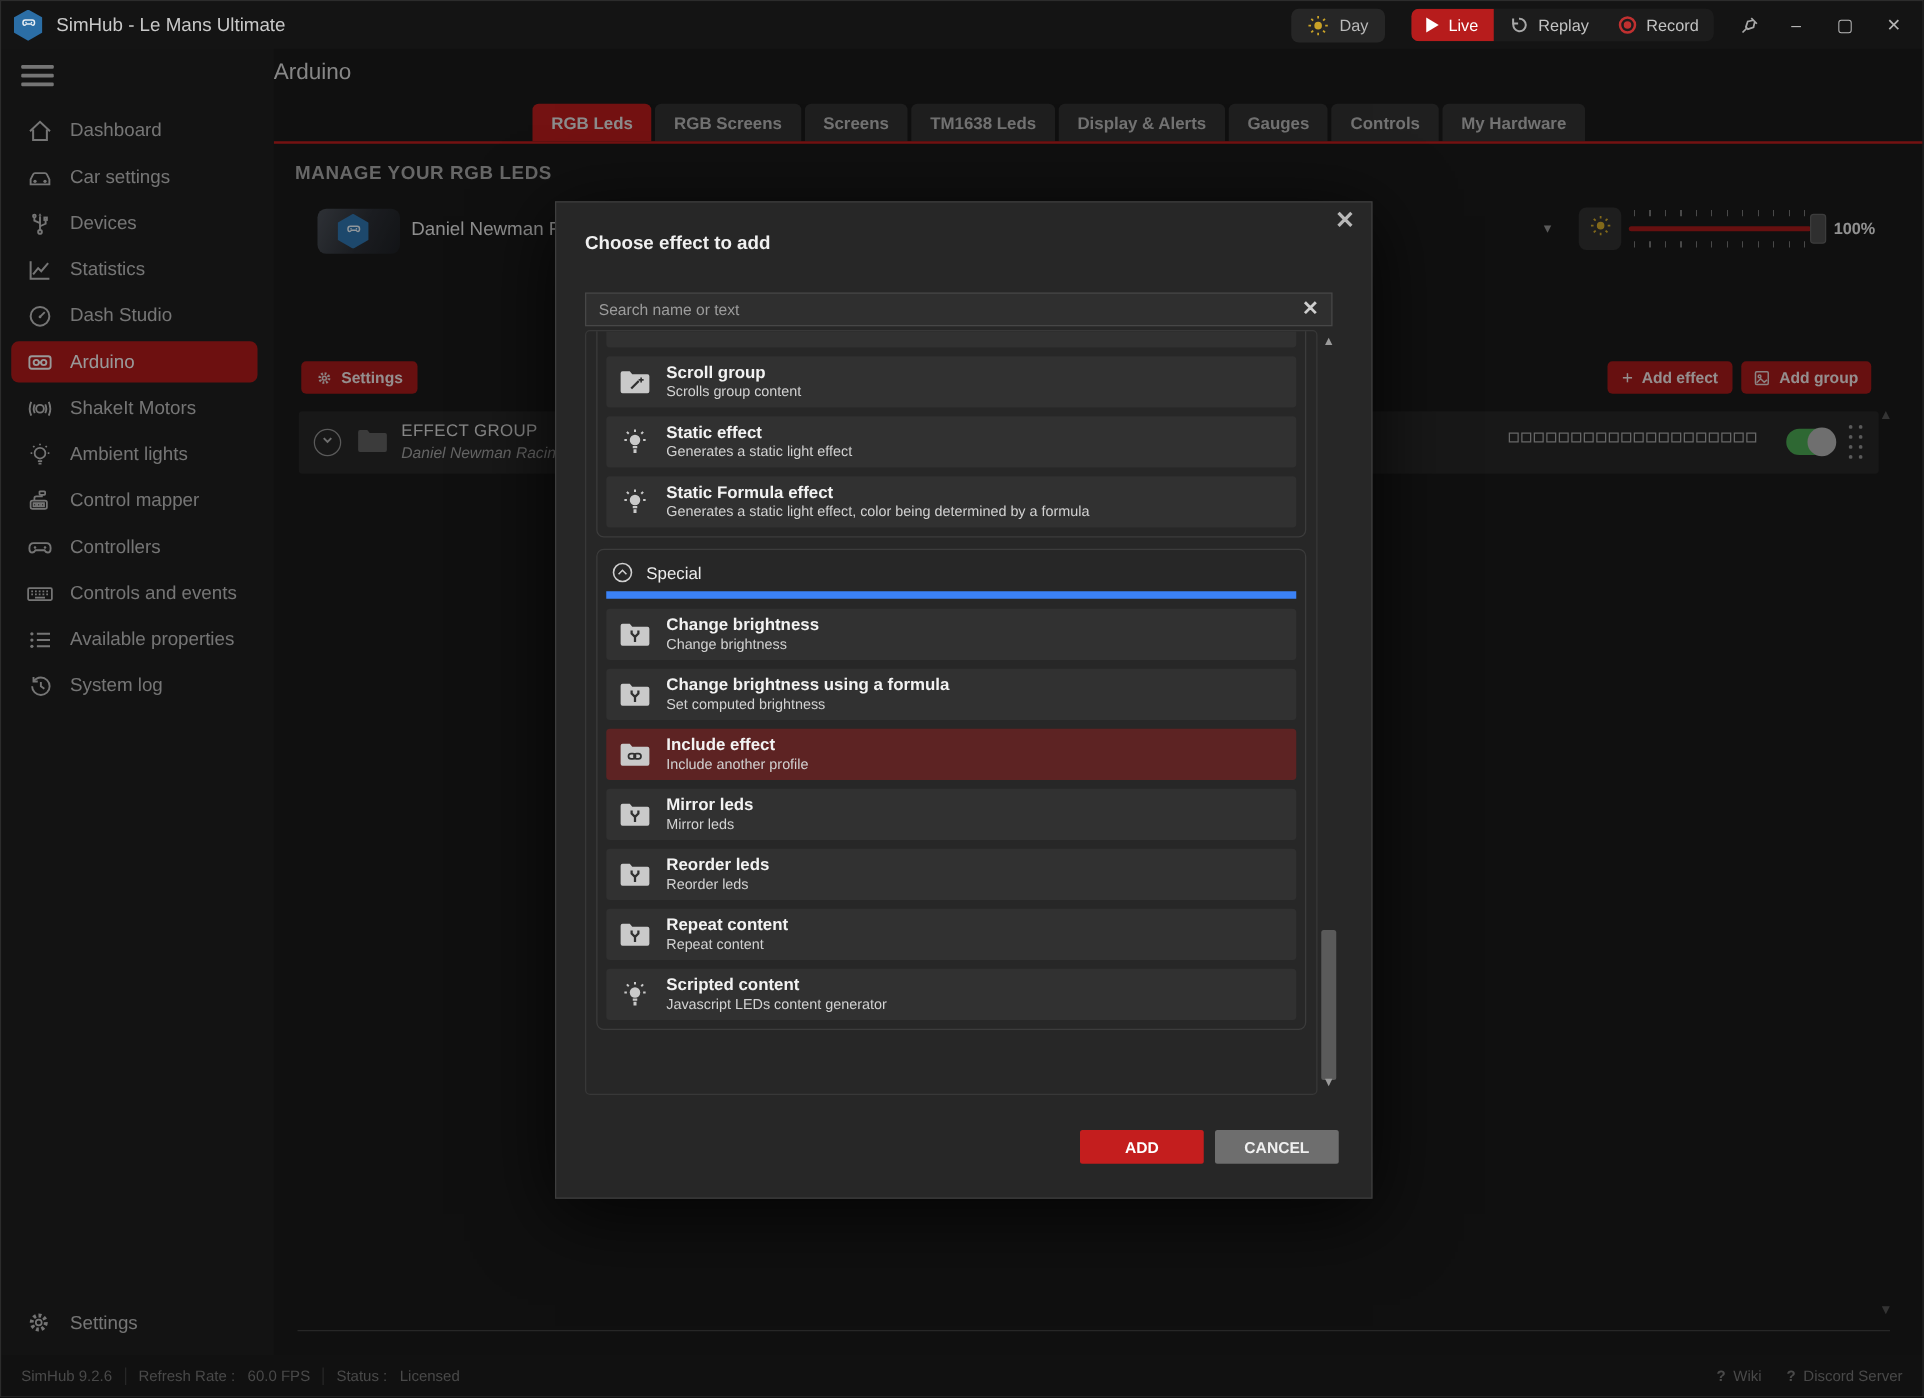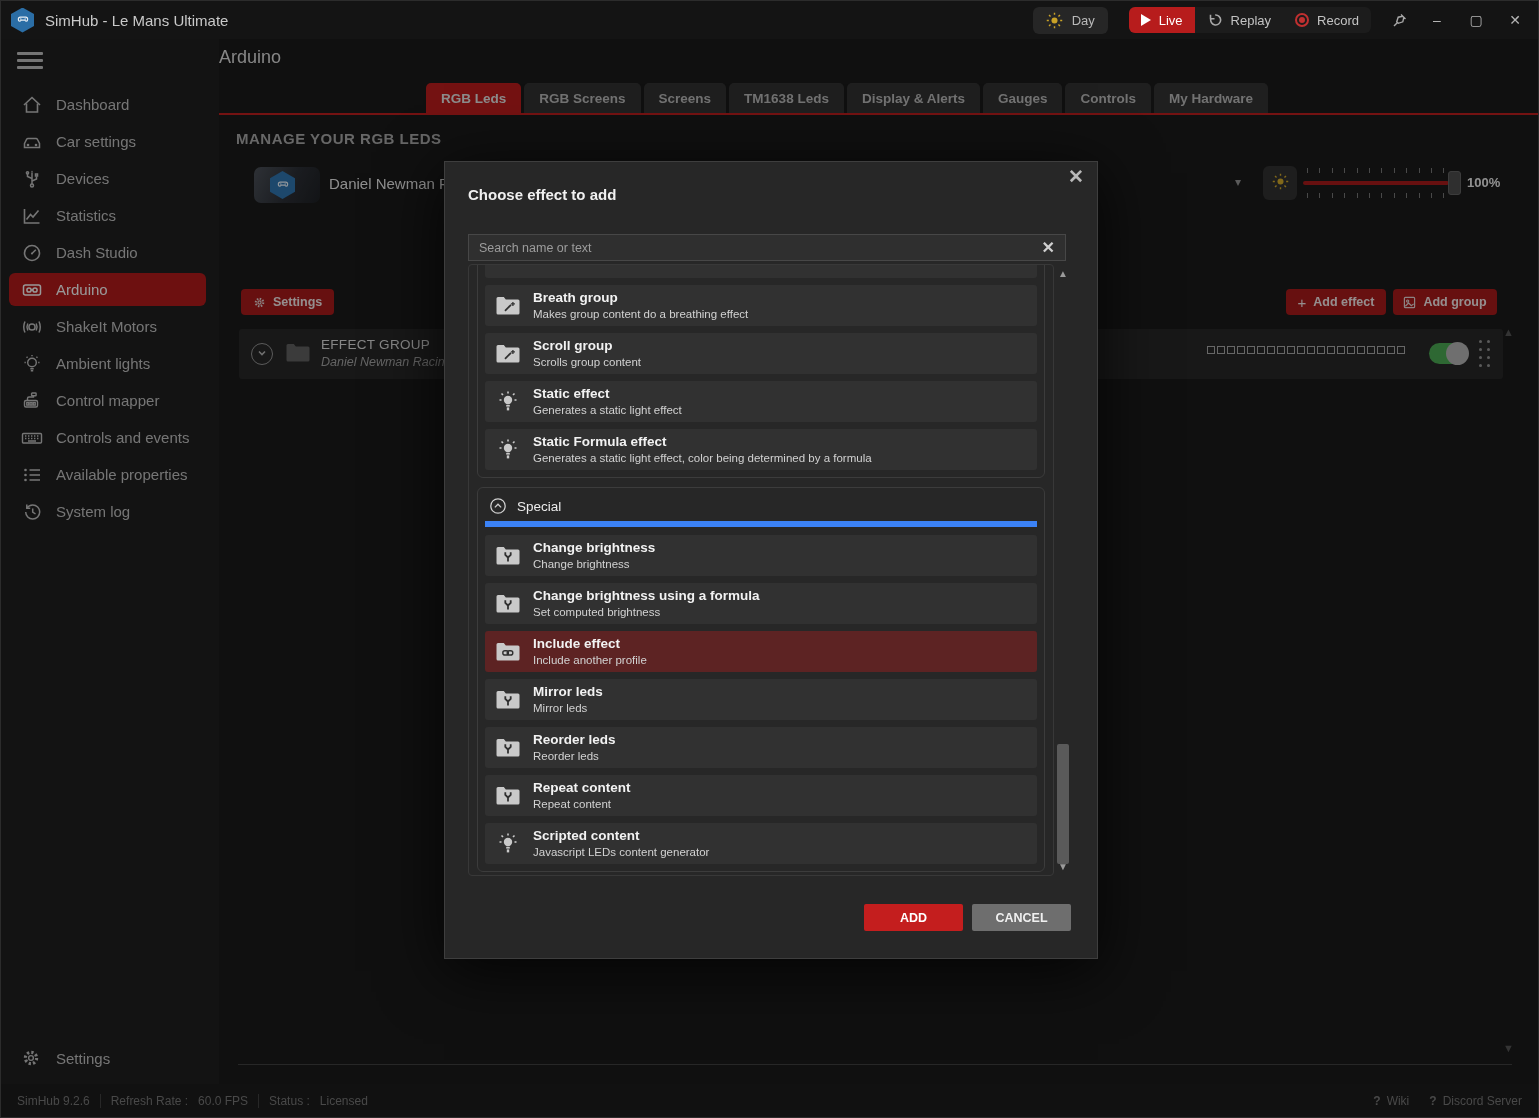--- a/index.html
+++ b/index.html
@@ -296,20 +296,30 @@
               <rect x="9" y="12.5" width="2" height="2.6"></rect>
               <rect x="12.2" y="12.5" width="2" height="2.6"></rect>
               <path d="M6.5 10.5 V8.5 Q6.5 7 8 7 H12.5 V5.8"></path>
               <rect x="10.6" y="3" width="4.5" height="2.8" rx="0.6"></rect>
             </svg>
           </span>
           <span class="label">Control mapper</span>
         </div>
         <div class="nav-item">
           <span class="icon">
+            <svg width="24" height="22" viewBox="0 0 24 22" fill="none" stroke="currentColor" stroke-width="1.5">
+              <path d="M7 7.5 H17 Q20.5 7.5 20.5 11.5 Q20.5 15 18.2 15 Q16.6 15 15.6 13.2 H8.4 Q7.4 15 5.8 15 Q3.5 15 3.5 11.5 Q3.5 7.5 7 7.5 Z"></path>
+              <circle cx="8" cy="11" r="1" fill="currentColor" stroke="none"></circle>
+              <circle cx="16" cy="11" r="1" fill="currentColor" stroke="none"></circle>
+            </svg>
+          </span>
+          <span class="label">Controllers</span>
+        </div>
+        <div class="nav-item">
+          <span class="icon">
             <svg width="24" height="22" viewBox="0 0 24 22" fill="none" stroke="currentColor" stroke-width="1.4">
               <rect x="2.5" y="6.5" width="19" height="9.5" rx="1"></rect>
               <path d="M5 9 h1.4 M8 9 h1.4 M11 9 h1.4 M14 9 h1.4 M17 9 h1.4 M5 11.5 h1.4 M8 11.5 h1.4 M11 11.5 h1.4 M14 11.5 h1.4 M17 11.5 h1.4 M8 14 h8"></path>
             </svg>
           </span>
           <span class="label">Controls and events</span>
         </div>
         <div class="nav-item">
           <span class="icon">
             <svg width="22" height="22" viewBox="0 0 22 22" fill="none" stroke="currentColor" stroke-width="1.7">
@@ -516,33 +526,20 @@
       <span class="search-x">✕</span>
     </div>
 
     <div class="list-viewport">
       <div class="group top">
         <div class="card">
           <span class="clipped-desc">Create a repetitive pattern with colored leds</span>
         </div>
         <div>
 
-        <div class="card">
-              <span class="ic">
-                <svg width="26" height="21" viewBox="0 0 26 21">
-                  <path d="M1.5 3.5 Q1.5 2 3 2 H8.8 L10.8 4.4 H23 Q24.5 4.4 24.5 6 V18 Q24.5 19.5 23 19.5 H3 Q1.5 19.5 1.5 18 Z" fill="#c9c9c9"></path>
-                  <path d="M10 15.8 L16 9.8" stroke="#303030" stroke-width="1.8"></path>
-                  <path d="M17.9 6.9 v4 M15.9 8.9 h4" stroke="#303030" stroke-width="1.3"></path>
-                </svg>
-              </span>
-              <span class="txt">
-                <span class="t">Breath group</span>
-                <span class="d">Makes group content do a breathing effect</span>
-              </span>
-            </div>
             <div class="card">
               <span class="ic">
                 <svg width="26" height="21" viewBox="0 0 26 21">
                   <path d="M1.5 3.5 Q1.5 2 3 2 H8.8 L10.8 4.4 H23 Q24.5 4.4 24.5 6 V18 Q24.5 19.5 23 19.5 H3 Q1.5 19.5 1.5 18 Z" fill="#c9c9c9"></path>
                   <path d="M10 15.8 L16 9.8" stroke="#303030" stroke-width="1.8"></path>
                   <path d="M17.9 6.9 v4 M15.9 8.9 h4" stroke="#303030" stroke-width="1.3"></path>
                 </svg>
               </span>
               <span class="txt">
                 <span class="t">Scroll group</span>

